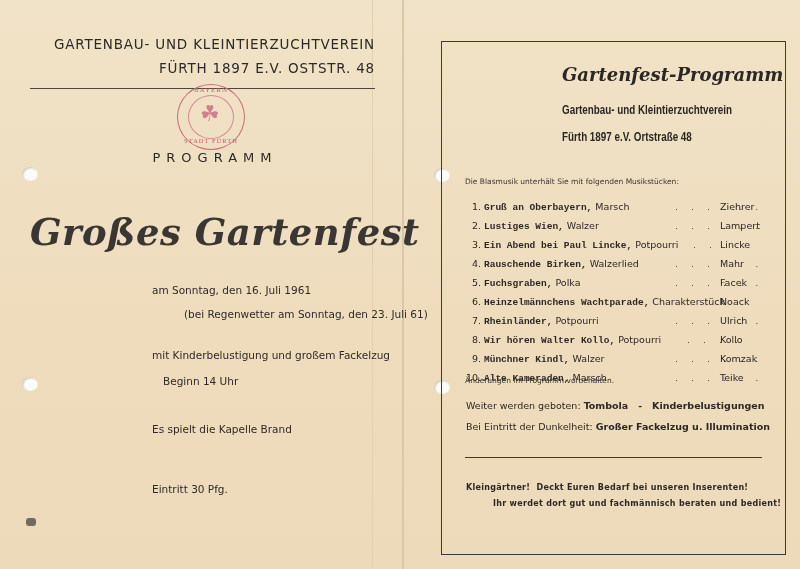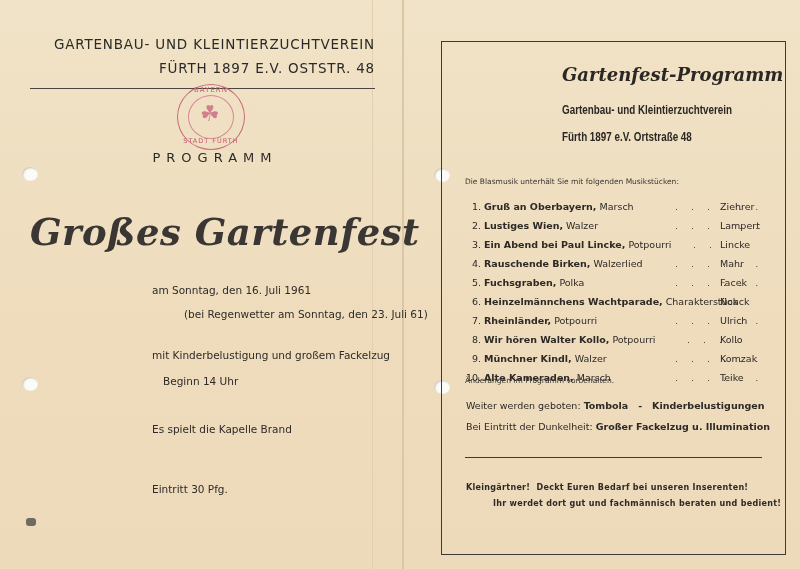--- a/index.html
+++ b/index.html
@@ -29,21 +29,21 @@
       background: #fbfbf8; box-shadow: inset 1px 1px 2px #c9c2b2;
     }
     
     .l-head1 { position: absolute; left: 30px; top: 36px; width: 345px; text-align: right;
       font-size: 13.5px; letter-spacing: 0.8px; color: #2b2a28; }
     .l-head2 { position: absolute; left: 30px; top: 60px; width: 345px; text-align: right;
       font-size: 13.5px; letter-spacing: 0.8px; color: #2b2a28; }
     .l-rule { position: absolute; left: 30px; top: 88px; width: 345px; height: 1px; background: #4a4540; }
     .stamp {
       position: absolute; left: 177px; top: 84px; width: 66px; height: 64px;
-      border-radius: 50%; border: 1.5px solid #c86a78; color: #c65a6c;
+      border-radius: 50%; border: 1.5px solid #c86a78; color: #c65a6c; font-family: Liberation Serif, serif;
     }
     .stamp-inner {
       position: absolute; left: 10px; top: 10px; width: 44px; height: 42px; border-radius: 50%;
       border: 1px solid #d68794;
     }
     .stamp-text-top { position: absolute; left: 0; top: 1px; width: 66px; text-align: center; font-size: 7px; letter-spacing: 1px; }
     .stamp-text-bot { position: absolute; left: 0; top: 52px; width: 66px; text-align: center; font-size: 6.5px; letter-spacing: 1px; }
     .stamp-clover { position: absolute; left: 22px; top: 18px; font-size: 22px; line-height: 22px; color: #d07f8d; }
     .l-programm { position: absolute; left: 100px; top: 150px; width: 230px; text-align: center;
       font-size: 13px; letter-spacing: 6px; color: #2b2a28; }
@@ -54,21 +54,21 @@
     .r-box { position: absolute; left: 441px; top: 41px; width: 345px; height: 514px;
       border: 1.2px solid #3e3a35; box-sizing: border-box; }
     .r-title { position: absolute; left: 562px; top: 64px; font-family: "DejaVu Serif", serif;
       font-style: italic; font-weight: bold; font-size: 18px; color: #2a2724; }
     .r-sub { position: absolute; left: 562px; font-family: "Liberation Sans", sans-serif; font-weight: bold;
       font-size: 12px; color: #2a2724; transform: scaleX(0.82); transform-origin: left center; white-space: nowrap; }
     .r-intro { position: absolute; left: 465px; top: 177px; font-size: 7.5px; color: #3a3633; }
     .r-list { position: absolute; left: 465px; top: 197px; width: 318px; }
     .r-item { position: relative; height: 19px; font-size: 9.5px; line-height: 19px; white-space: nowrap; color: #2c2926; }
     .r-item .num { display: inline-block; width: 16px; text-align: right; margin-right: 3px; font-weight: normal; }
-    .r-item .t { font-weight: bold; }
+    .r-item .t { font-weight: bold; font-family: Liberation Mono, monospace; }
     .r-item .g { font-weight: normal; }
     .r-item .dots { position: absolute; left: 210px; top: 0; letter-spacing: 5px; color: #4d4944; }
     .r-item .c { position: absolute; left: 255px; top: 0; }
     .r-note { position: absolute; left: 465px; top: 376px; font-size: 7.5px; color: #3a3633; }
     .r-extra { position: absolute; left: 466px; font-size: 9.5px; color: #2c2926; white-space: nowrap; }
     .r-extra b { font-weight: bold; }
     .r-rule { position: absolute; left: 465px; top: 457px; width: 297px; height: 1px; background: #3e3a35; }
     .r-ad1 { position: absolute; left: 466px; top: 483px; font-size: 8px; font-weight: bold; color: #2c2926; letter-spacing: 0.3px; white-space: nowrap; }
     .r-ad2 { position: absolute; left: 493px; top: 499px; font-size: 8px; font-weight: bold; color: #2c2926; letter-spacing: 0.3px; white-space: nowrap; }
     .printer { position: absolute; left: 26px; top: 518px; display: flex; align-items: center; gap: 3px; }

